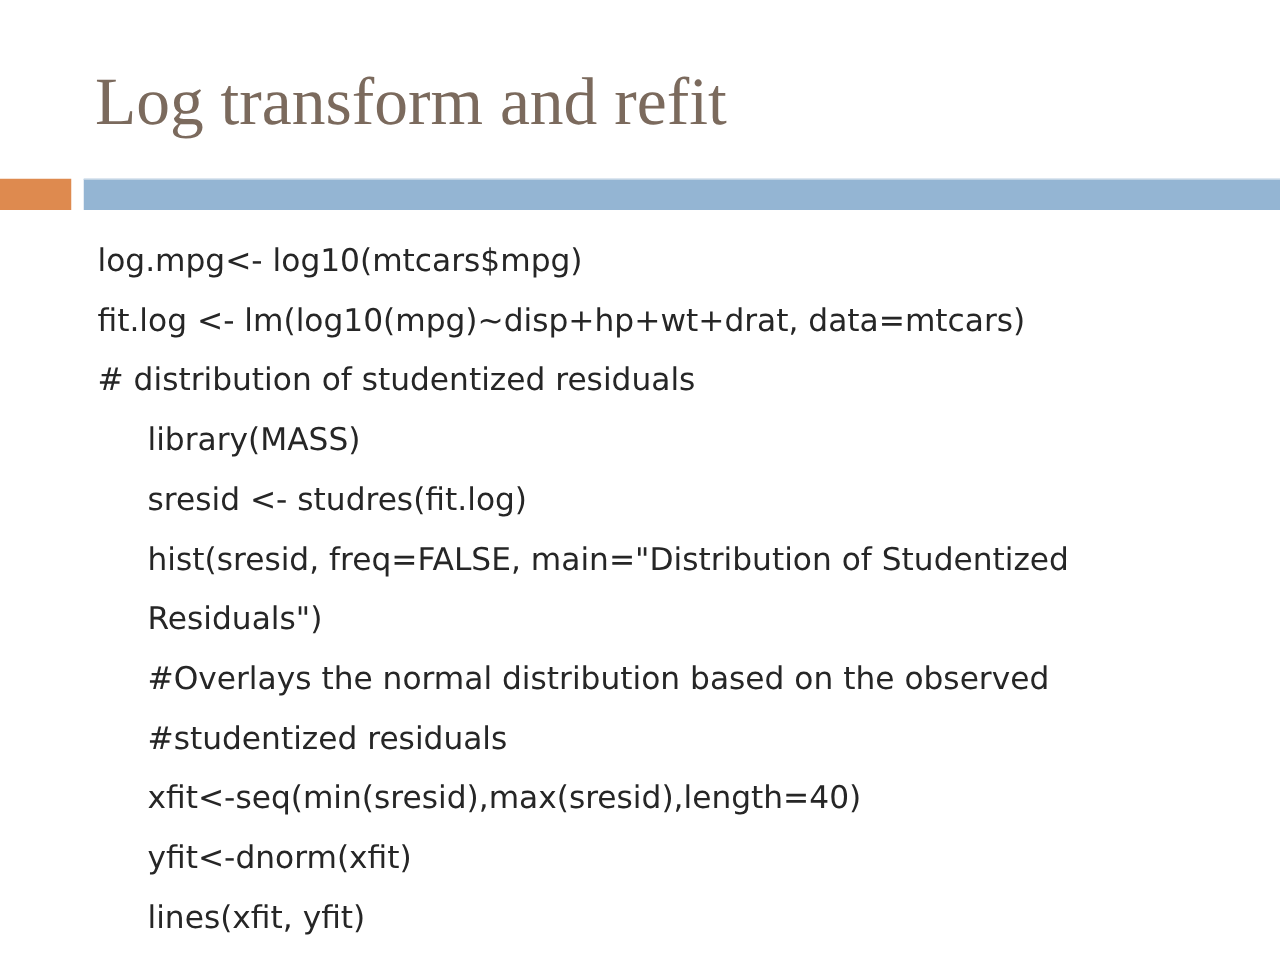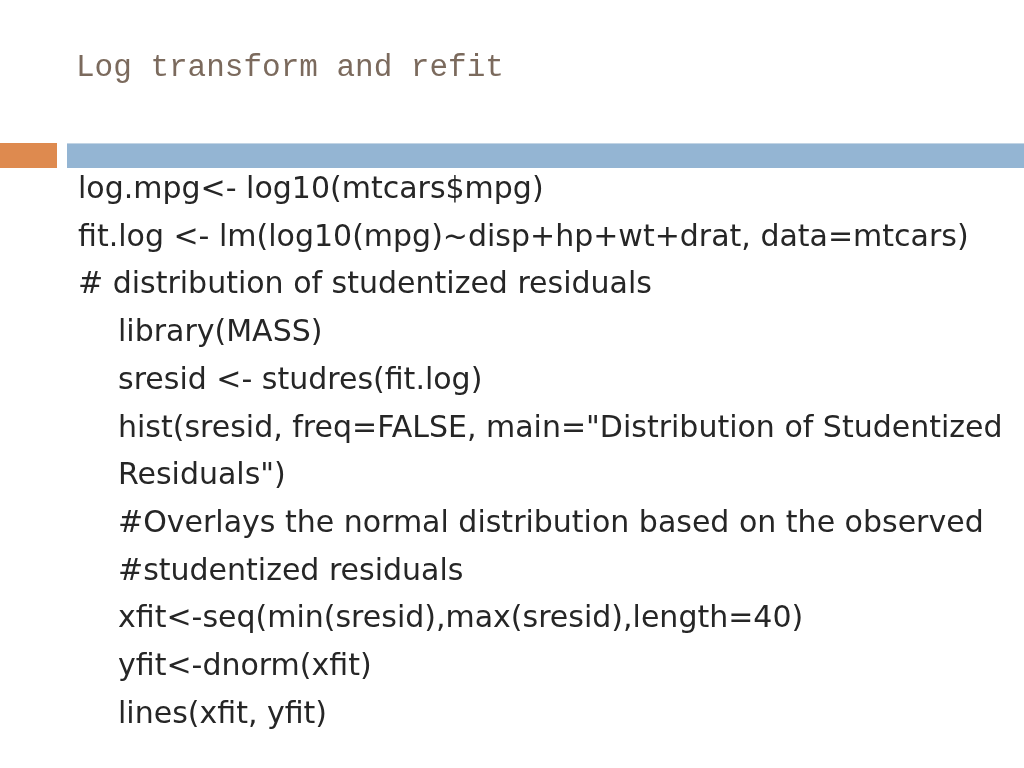--- a/index.html
+++ b/index.html
@@ -12,26 +12,26 @@
   .slide {
     position: relative;
     width: 1024px;
     height: 768px;
     background: var(--bg, #ffffff);
   }
   .title {
     position: absolute;
     left: 76px;
     top: 50px;
-    font-size: 31px;
+    font-size: 54px;
     font-weight: 500;
     letter-spacing: 0px;
     color: var(--title-color, #7b6a5d);
     white-space: nowrap;
-    font-family: Liberation Mono, monospace;
+    font-family: Liberation Serif, serif;
   }
   .accent-orange {
     position: absolute;
     left: 0;
     top: 143px;
     width: 57px;
     height: 25px;
     background: var(--orange, #de8a4f);
   }
   .accent-blue {
@@ -39,23 +39,23 @@
     left: 67px;
     top: 143px;
     width: 957px;
     height: 25px;
     background: var(--blue, #94b5d3);
     border-top: 1px solid var(--blue-edge, #c2d4e4);
   }
   .code {
     position: absolute;
     left: 78px;
-    top: 164px;
+    top: 185px;
     width: 930px;
-    font-size: 30px;
+    font-size: 25px;
     line-height: 47.7px;
     color: var(--body-color, #262626);
     white-space: pre;
     font-family: "DejaVu Sans", sans-serif;
   }
   .code-line { white-space: pre; }
   .code-line.indent-1 { padding-left: 40px; }
 </style>
 </head>
 <body>

